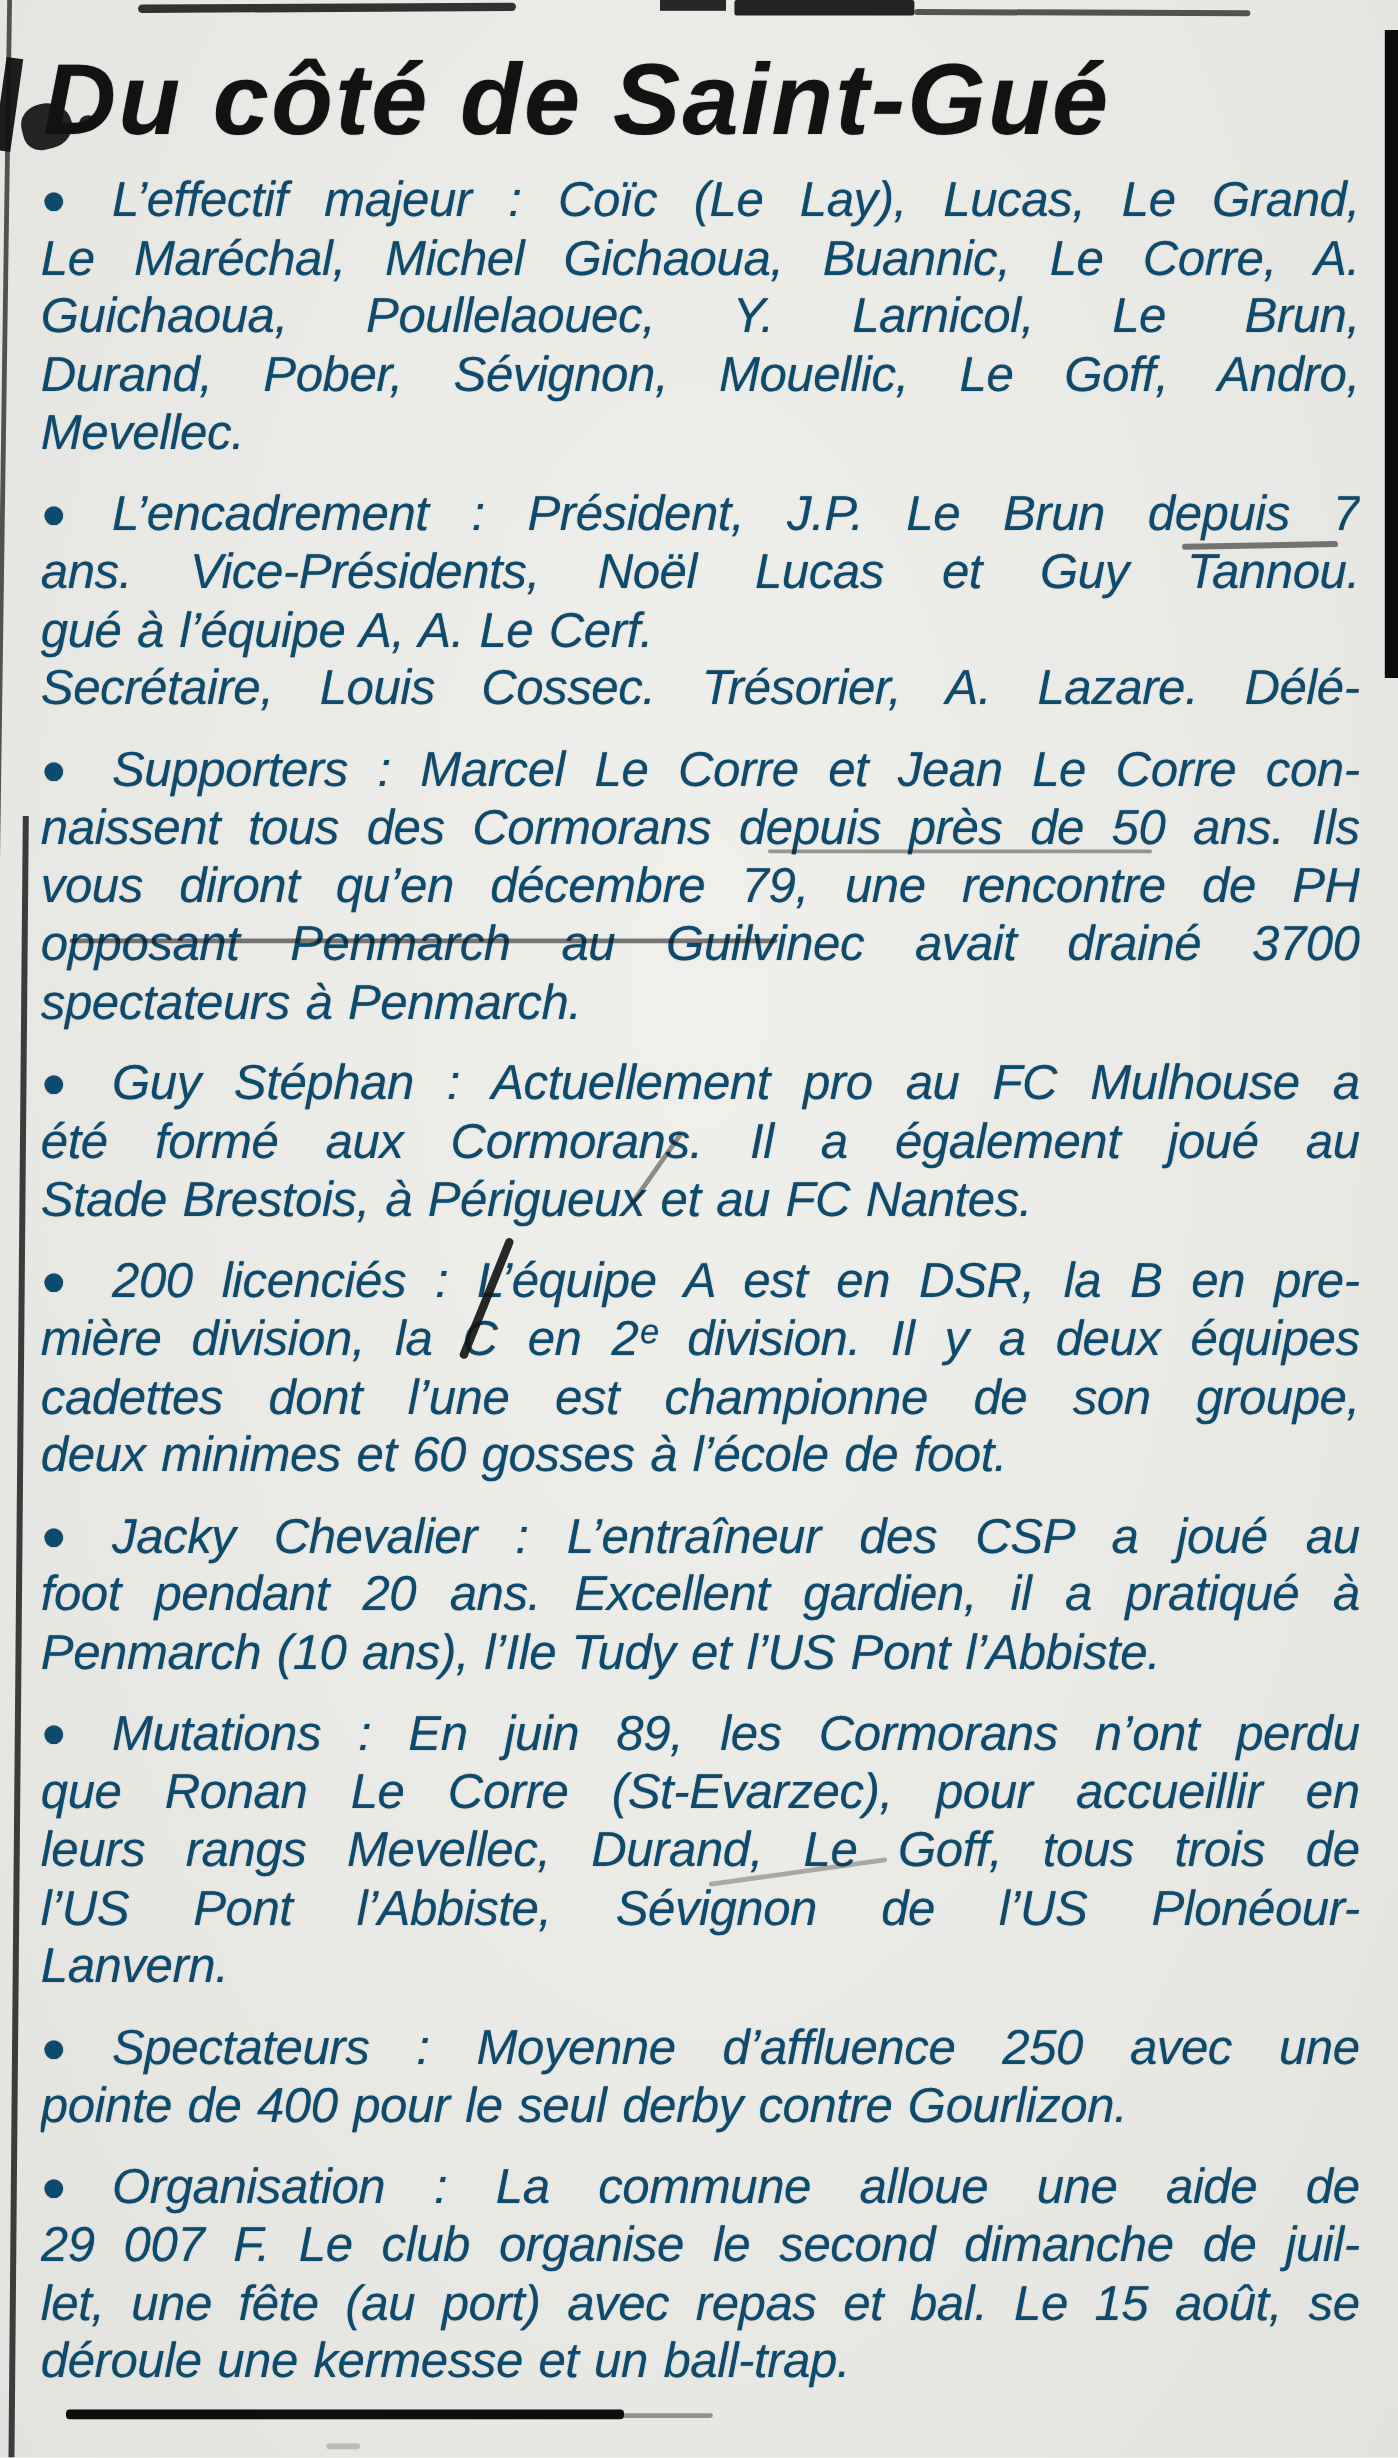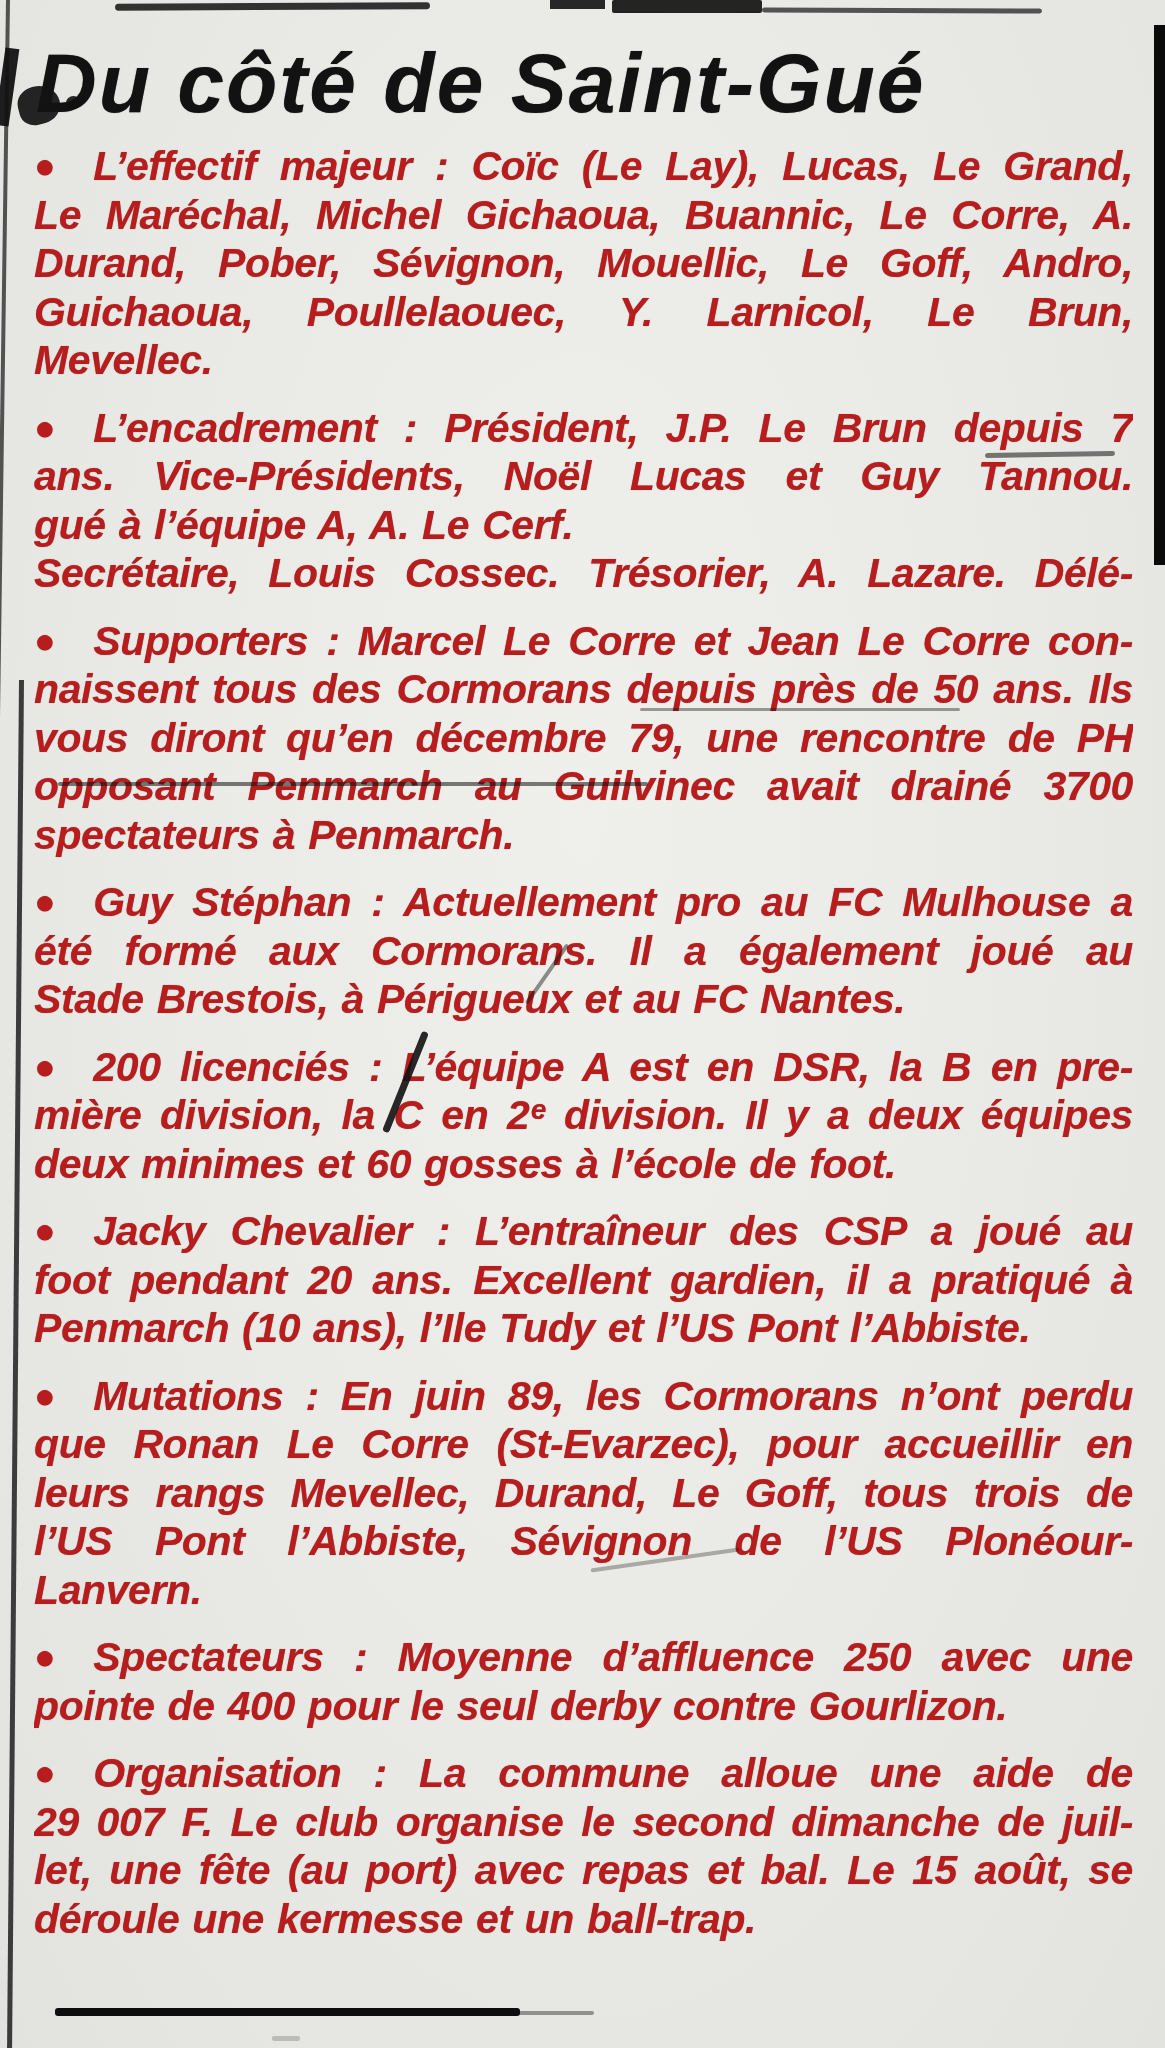--- a/index.html
+++ b/index.html
@@ -12,42 +12,42 @@
     position:absolute;left:0;top:0;right:0;bottom:0;
     padding:34px 32px 0 34px;box-sizing:border-box;z-index:2;
   }
   .title{
     font-style:italic;font-weight:700;font-size:84px;line-height:94px;
     letter-spacing:2px;color:#121212;margin:2px 0 12px 2px;white-space:nowrap;
     text-shadow:0 0 1px rgba(10,10,10,.45);
   }
   .para{margin:0 0 19px 0;}
   .ln{
-    font-style:italic;font-weight:700;font-size:41px;line-height:48.5px;height:48.5px;
-    color:#b91c1c;text-align:justify;text-align-last:justify;white-space:nowrap;
+    font-style:italic;font-weight:400;font-size:41px;line-height:48.5px;height:48.5px;
+    color:#0c4a6e;text-align:justify;text-align-last:justify;white-space:nowrap;
     overflow:hidden;letter-spacing:-0.4px;word-spacing:2px;
     text-shadow:0 0 1px rgba(10,10,10,.42);
   }
   .ln.last{text-align-last:left;}
   .bullet{display:inline-block;margin-right:38px;font-size:36px;vertical-align:baseline;
     transform:translateY(-2px);}
   
   .art{position:absolute;background:#121212;pointer-events:none;z-index:3;}
 </style>
 </head>
 <body>
 
 <div class="page">
   <h1 class="title">Du côté de Saint-Gué</h1>
 
   <div class="para">
     <div class="ln"><span class="bullet">●</span><span>L’effectif majeur : Coïc (Le Lay), Lucas, Le Grand,</span></div>
     <div class="ln">Le Maréchal, Michel Gichaoua, Buannic, Le Corre, A.</div>
+    <div class="ln">Guichaoua, Poullelaouec, Y. Larnicol, Le Brun,</div>
     <div class="ln">Durand, Pober, Sévignon, Mouellic, Le Goff, Andro,</div>
-    <div class="ln">Guichaoua, Poullelaouec, Y. Larnicol, Le Brun,</div>
     <div class="ln last">Mevellec.</div>
   </div>
 
   <div class="para">
     <div class="ln"><span class="bullet">●</span><span>L’encadrement : Président, J.P. Le Brun depuis 7</span></div>
     <div class="ln">ans. Vice-Présidents, Noël Lucas et Guy Tannou.</div>
     <div class="ln last">gué à l’équipe A, A. Le Cerf.</div>
     <div class="ln">Secrétaire, Louis Cossec. Trésorier, A. Lazare. Délé-</div>
   </div>
 
@@ -61,20 +61,21 @@
 
   <div class="para">
     <div class="ln"><span class="bullet">●</span><span>Guy Stéphan : Actuellement pro au FC Mulhouse a</span></div>
     <div class="ln">été formé aux Cormorans. Il a également joué au</div>
     <div class="ln last">Stade Brestois, à Périgueux et au FC Nantes.</div>
   </div>
 
   <div class="para">
     <div class="ln"><span class="bullet">●</span><span>200 licenciés : L’équipe A est en DSR, la B en pre-</span></div>
     <div class="ln">mière division, la C en 2ᵉ division. Il y a deux équipes</div>
+    <div class="ln">cadettes dont l’une est championne de son groupe,</div>
     <div class="ln last">deux minimes et 60 gosses à l’école de foot.</div>
   </div>
 
   <div class="para">
     <div class="ln"><span class="bullet">●</span><span>Jacky Chevalier : L’entraîneur des CSP a joué au</span></div>
     <div class="ln">foot pendant 20 ans. Excellent gardien, il a pratiqué à</div>
     <div class="ln last">Penmarch (10 ans), l’Ile Tudy et l’US Pont l’Abbiste.</div>
   </div>
 
   <div class="para">

